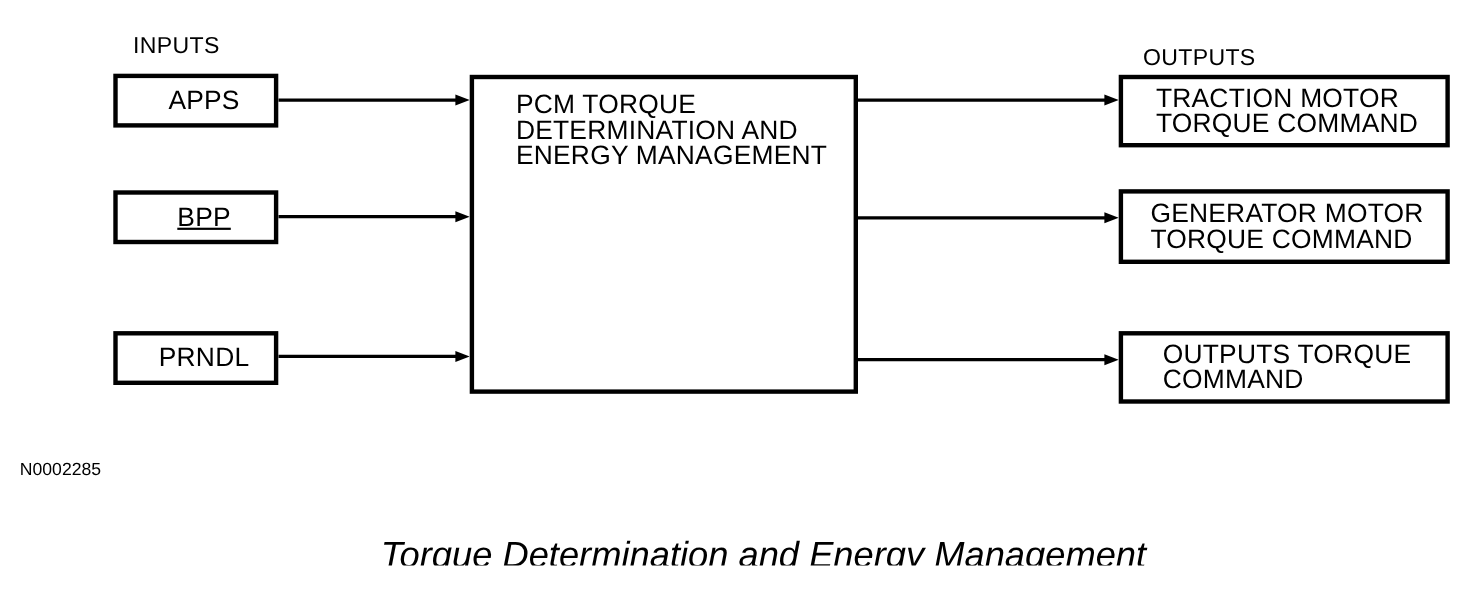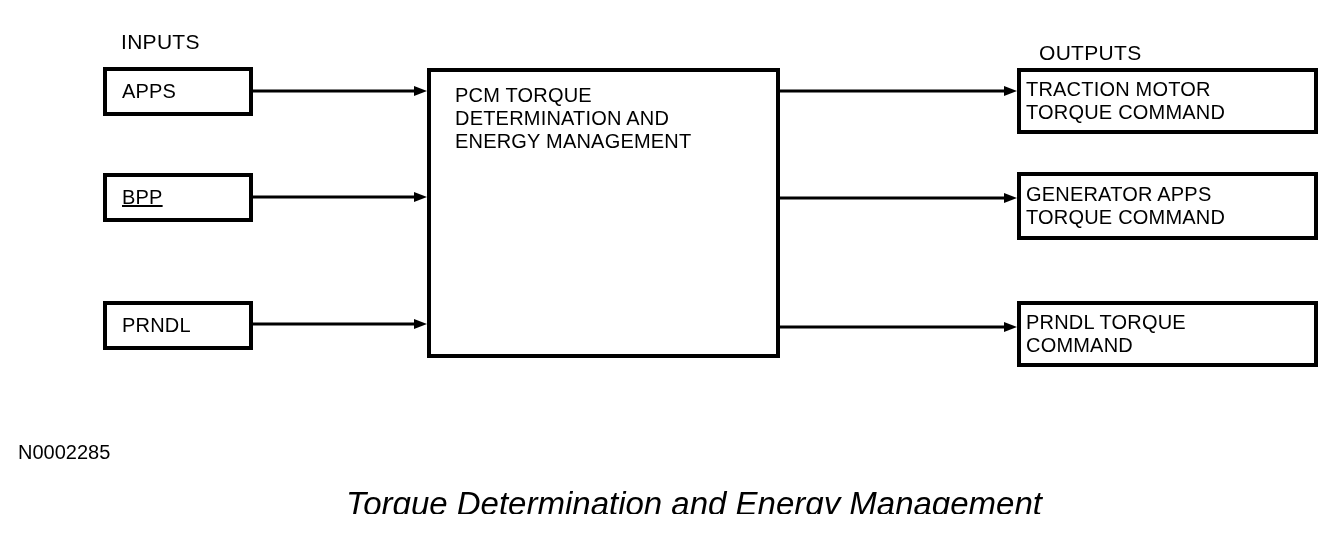--- a/index.html
+++ b/index.html
@@ -28,21 +28,22 @@
   }
   .heading-inputs  { left:121px; top:31px; }
   .heading-outputs { left:1039px; top:42px; }
 
   .box {
     position:absolute;
     box-sizing:border-box;
     border:4px solid var(--ink);
     background:var(--bg);
     display:flex; align-items:center;
-    font-size:20px;
+    font-size:24px;
+    justify-content:center;
   }
   .box .lbl { white-space:pre-line; line-height:23px; letter-spacing:0.2px; }
 
   .input-box  { left:103px; width:150px; height:49px; padding-left:15px; }
   .box-apps   { top:67px; }
   .box-bpp    { top:173px;text-decoration:underline; }
   .box-prndl  { top:301px; }
 
   .process-box {
     left:427px; top:68px; width:353px; height:290px;
@@ -50,22 +51,22 @@
     padding:12px 10px 0 24px;
   }
 
   .output-box     { left:1017px; width:301px; padding-left:5px; }
   .box-traction   { top:68px;  height:66px; }
   .box-generator  { top:172px; height:68px; }
   .box-engine     { top:301px; height:66px; }
 
   .figure-number {
     position:absolute;
-    left:18px; top:442px;
-    font-size:20px; line-height:1;
+    left:18px; top:420px;
+    font-size:16px; line-height:1;
   }
   .caption {
     position:absolute;
     left:22px; top:487px; width:1344px;
     text-align:center;
     font-size:33px; line-height:1;
     font-style:italic;
     white-space:nowrap;
   }
 </style>
@@ -122,26 +123,26 @@
 DETERMINATION AND
 ENERGY MANAGEMENT</span>
   </div>
 
   <div class="box output-box box-traction">
     <span class="lbl">TRACTION MOTOR
 TORQUE COMMAND</span>
   </div>
 
   <div class="box output-box box-generator">
-    <span class="lbl">GENERATOR APPS
+    <span class="lbl">GENERATOR MOTOR
 TORQUE COMMAND</span>
   </div>
 
   <div class="box output-box box-engine">
-    <span class="lbl">PRNDL TORQUE
+    <span class="lbl">OUTPUTS TORQUE
 COMMAND</span>
   </div>
 
   <div class="figure-number">N0002285</div>
 
   <div class="caption">Torque Determination and Energy Management</div>
 
 </div>
 
 </body></html>

